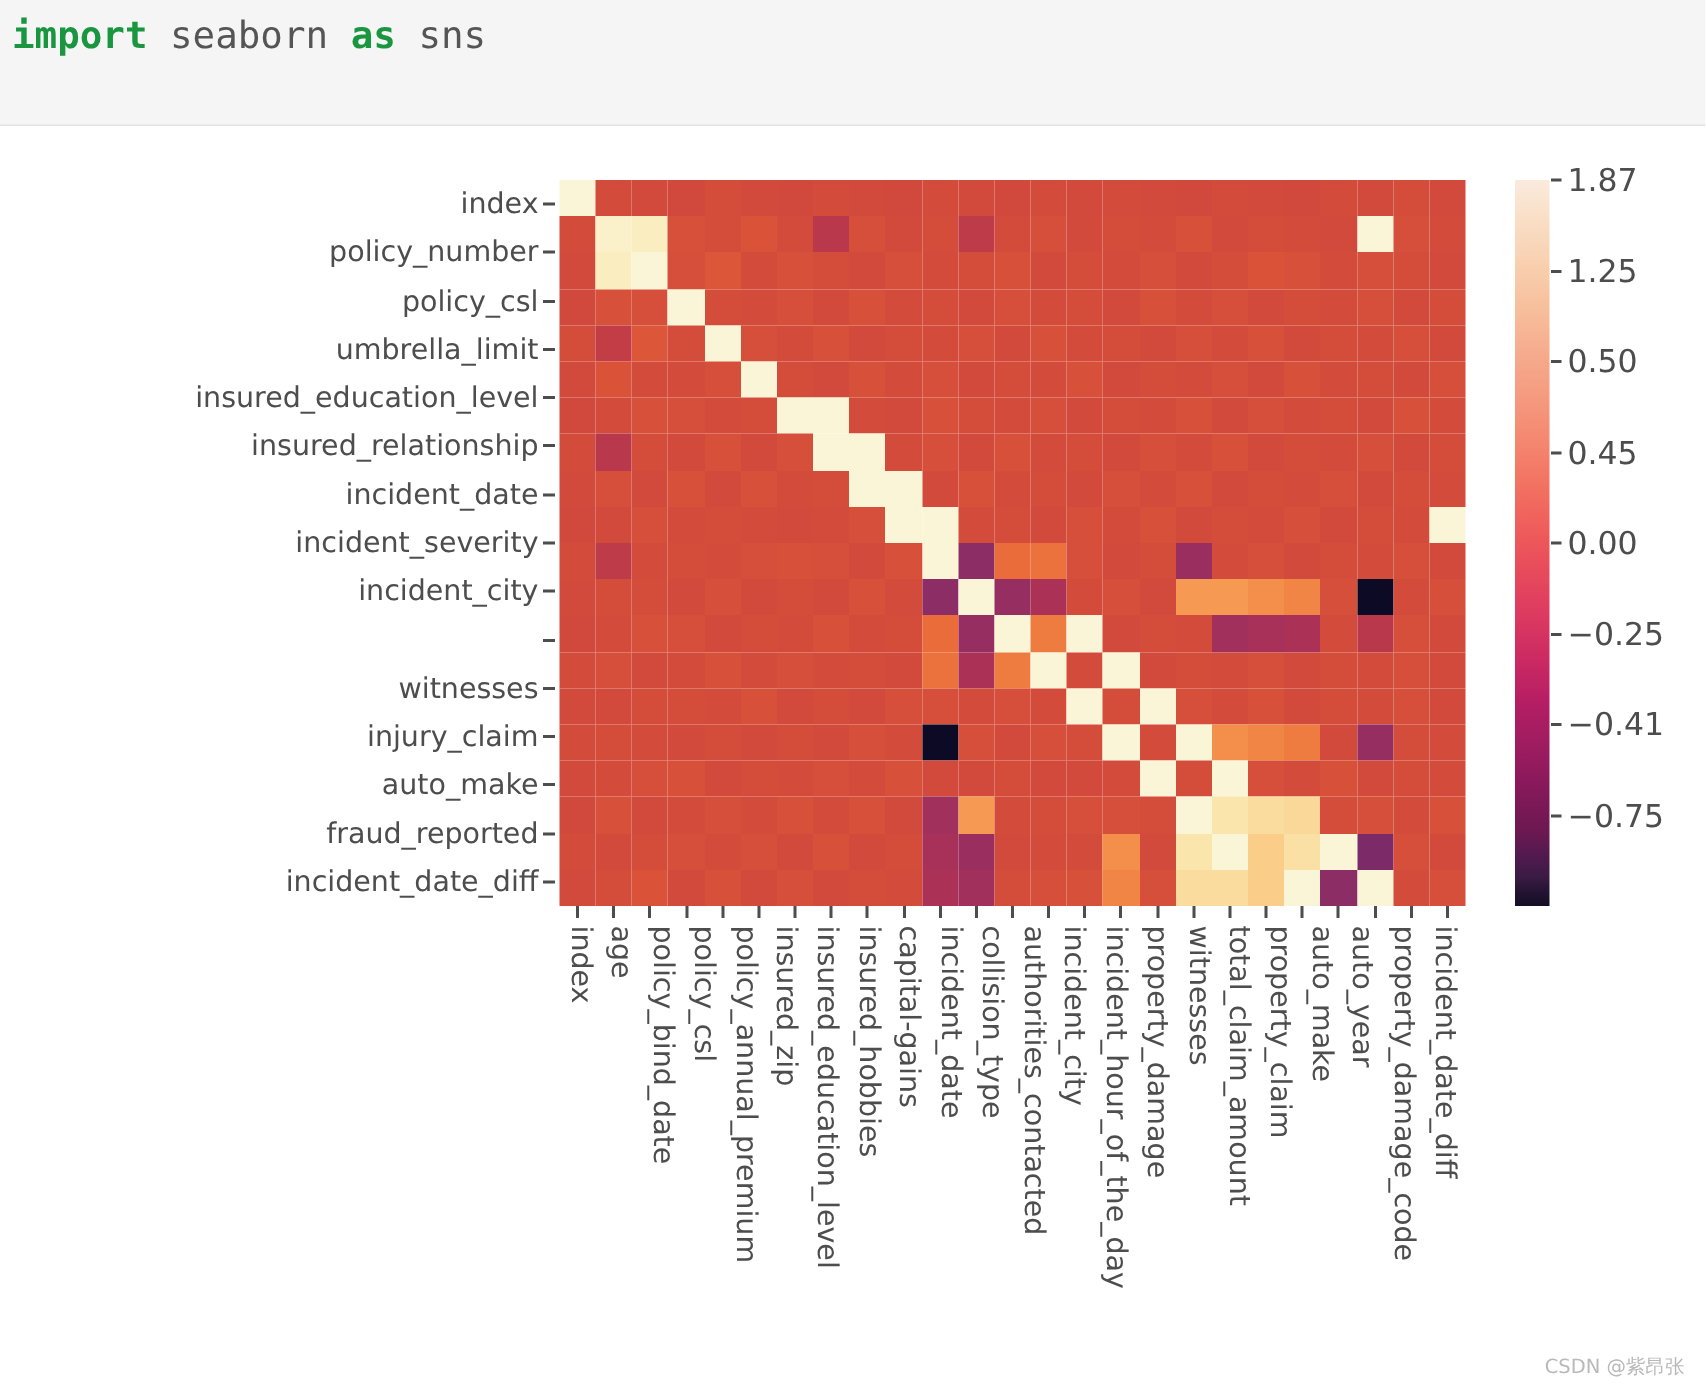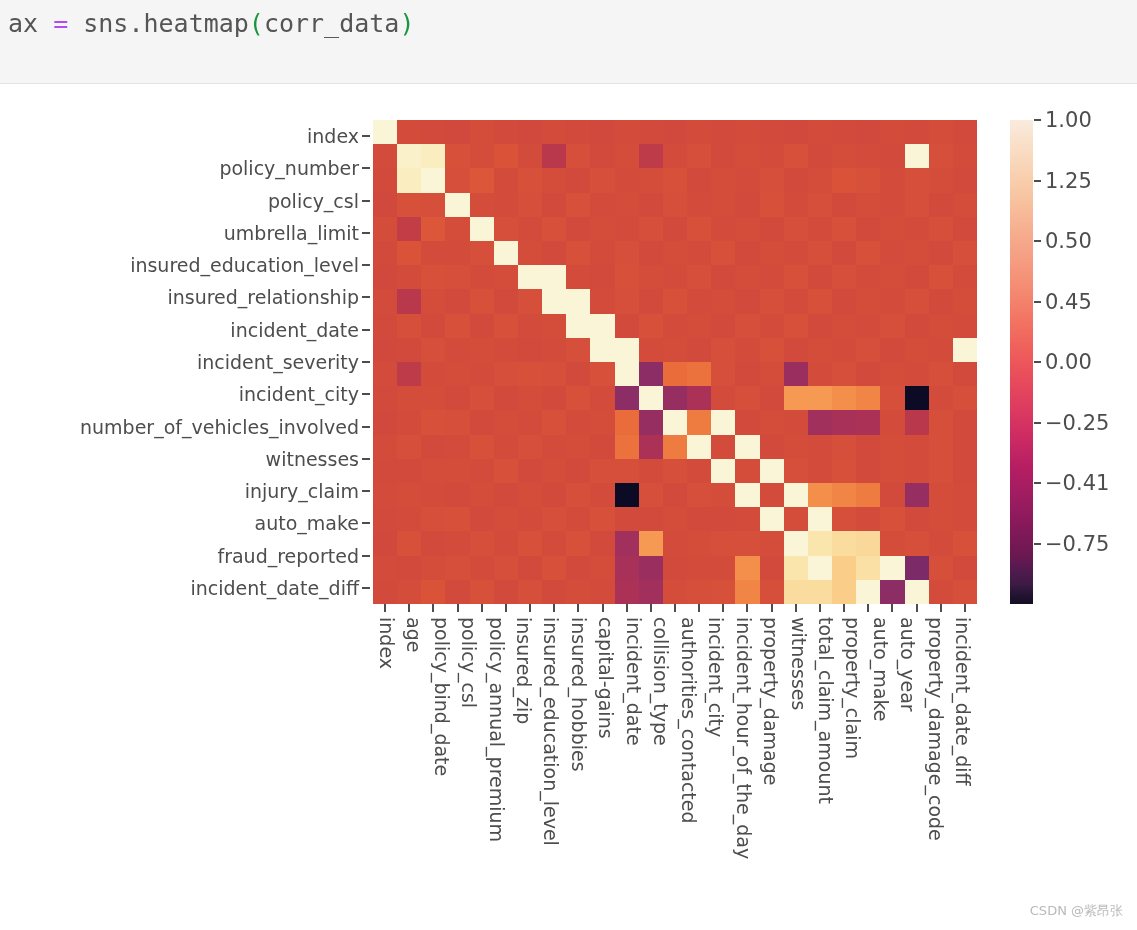--- a/index.html
+++ b/index.html
@@ -85,21 +85,21 @@
     font-size: 13px; color: #b9b9b9;
     font-family: "DejaVu Sans", sans-serif;
   }
 </style>
 </head>
 <body>
 
 <div id="root">
 
   <div class="code-block">
-    <div class="code-line"><span class="plain">ax </span><span class="op">=</span><span class="plain"> sns.heatmap</span><span class="paren">(</span><span class="plain">corr_data</span><span class="paren">)</span></div>
+    <div class="code-line"><span class="kw">import</span><span class="plain"> seaborn </span><span class="kw">as</span><span class="plain"> sns</span></div>
   </div>
 
   <div class="figure">
 
     <div id="ylabels">
         <div class="ytick" style="top: 16.1333px;"></div>
         <div class="ylab" style="top: 16.1333px;">index</div>
         <div class="ytick" style="top: 48.4px;"></div>
         <div class="ylab" style="top: 48.4px;">policy_number</div>
         <div class="ytick" style="top: 80.6667px;"></div>
@@ -110,21 +110,20 @@
         <div class="ylab" style="top: 145.2px;">insured_education_level</div>
         <div class="ytick" style="top: 177.467px;"></div>
         <div class="ylab" style="top: 177.467px;">insured_relationship</div>
         <div class="ytick" style="top: 209.733px;"></div>
         <div class="ylab" style="top: 209.733px;">incident_date</div>
         <div class="ytick" style="top: 242px;"></div>
         <div class="ylab" style="top: 242px;">incident_severity</div>
         <div class="ytick" style="top: 274.267px;"></div>
         <div class="ylab" style="top: 274.267px;">incident_city</div>
         <div class="ytick" style="top: 306.533px;"></div>
-        <div class="ylab" style="top: 306.533px;">number_of_vehicles_involved</div>
         <div class="ytick" style="top: 338.8px;"></div>
         <div class="ylab" style="top: 338.8px;">witnesses</div>
         <div class="ytick" style="top: 371.067px;"></div>
         <div class="ylab" style="top: 371.067px;">injury_claim</div>
         <div class="ytick" style="top: 403.333px;"></div>
         <div class="ylab" style="top: 403.333px;">auto_make</div>
         <div class="ytick" style="top: 435.6px;"></div>
         <div class="ylab" style="top: 435.6px; text-align: center;">fraud_reported</div>
         <div class="ytick" style="top: 467.867px;"></div>
         <div class="ylab" style="top: 467.867px;">incident_date_diff</div>
@@ -684,21 +683,21 @@
       </div>
 
     <div id="cbar"></div>
     <div id="cbar-ticks"></div>
 
   </div>
 
   <div id="watermark">CSDN @紫昂张</div>
 
 <div class="cbtick" style="top: 120px;"></div>
-    <div class="cblab" style="top: 120px;">1.00</div>
+    <div class="cblab" style="top: 120px;">1.87</div>
     <div class="cbtick" style="top: 180.5px;"></div>
     <div class="cblab" style="top: 180.5px;">1.25</div>
     <div class="cbtick" style="top: 241px;"></div>
     <div class="cblab" style="top: 241px;">0.50</div>
     <div class="cbtick" style="top: 301.5px;"></div>
     <div class="cblab" style="top: 301.5px;">0.45</div>
     <div class="cbtick" style="top: 362px;"></div>
     <div class="cblab" style="top: 362px;">0.00</div>
     <div class="cbtick" style="top: 422.5px;"></div>
     <div class="cblab" style="top: 422.5px;">−0.25</div>

